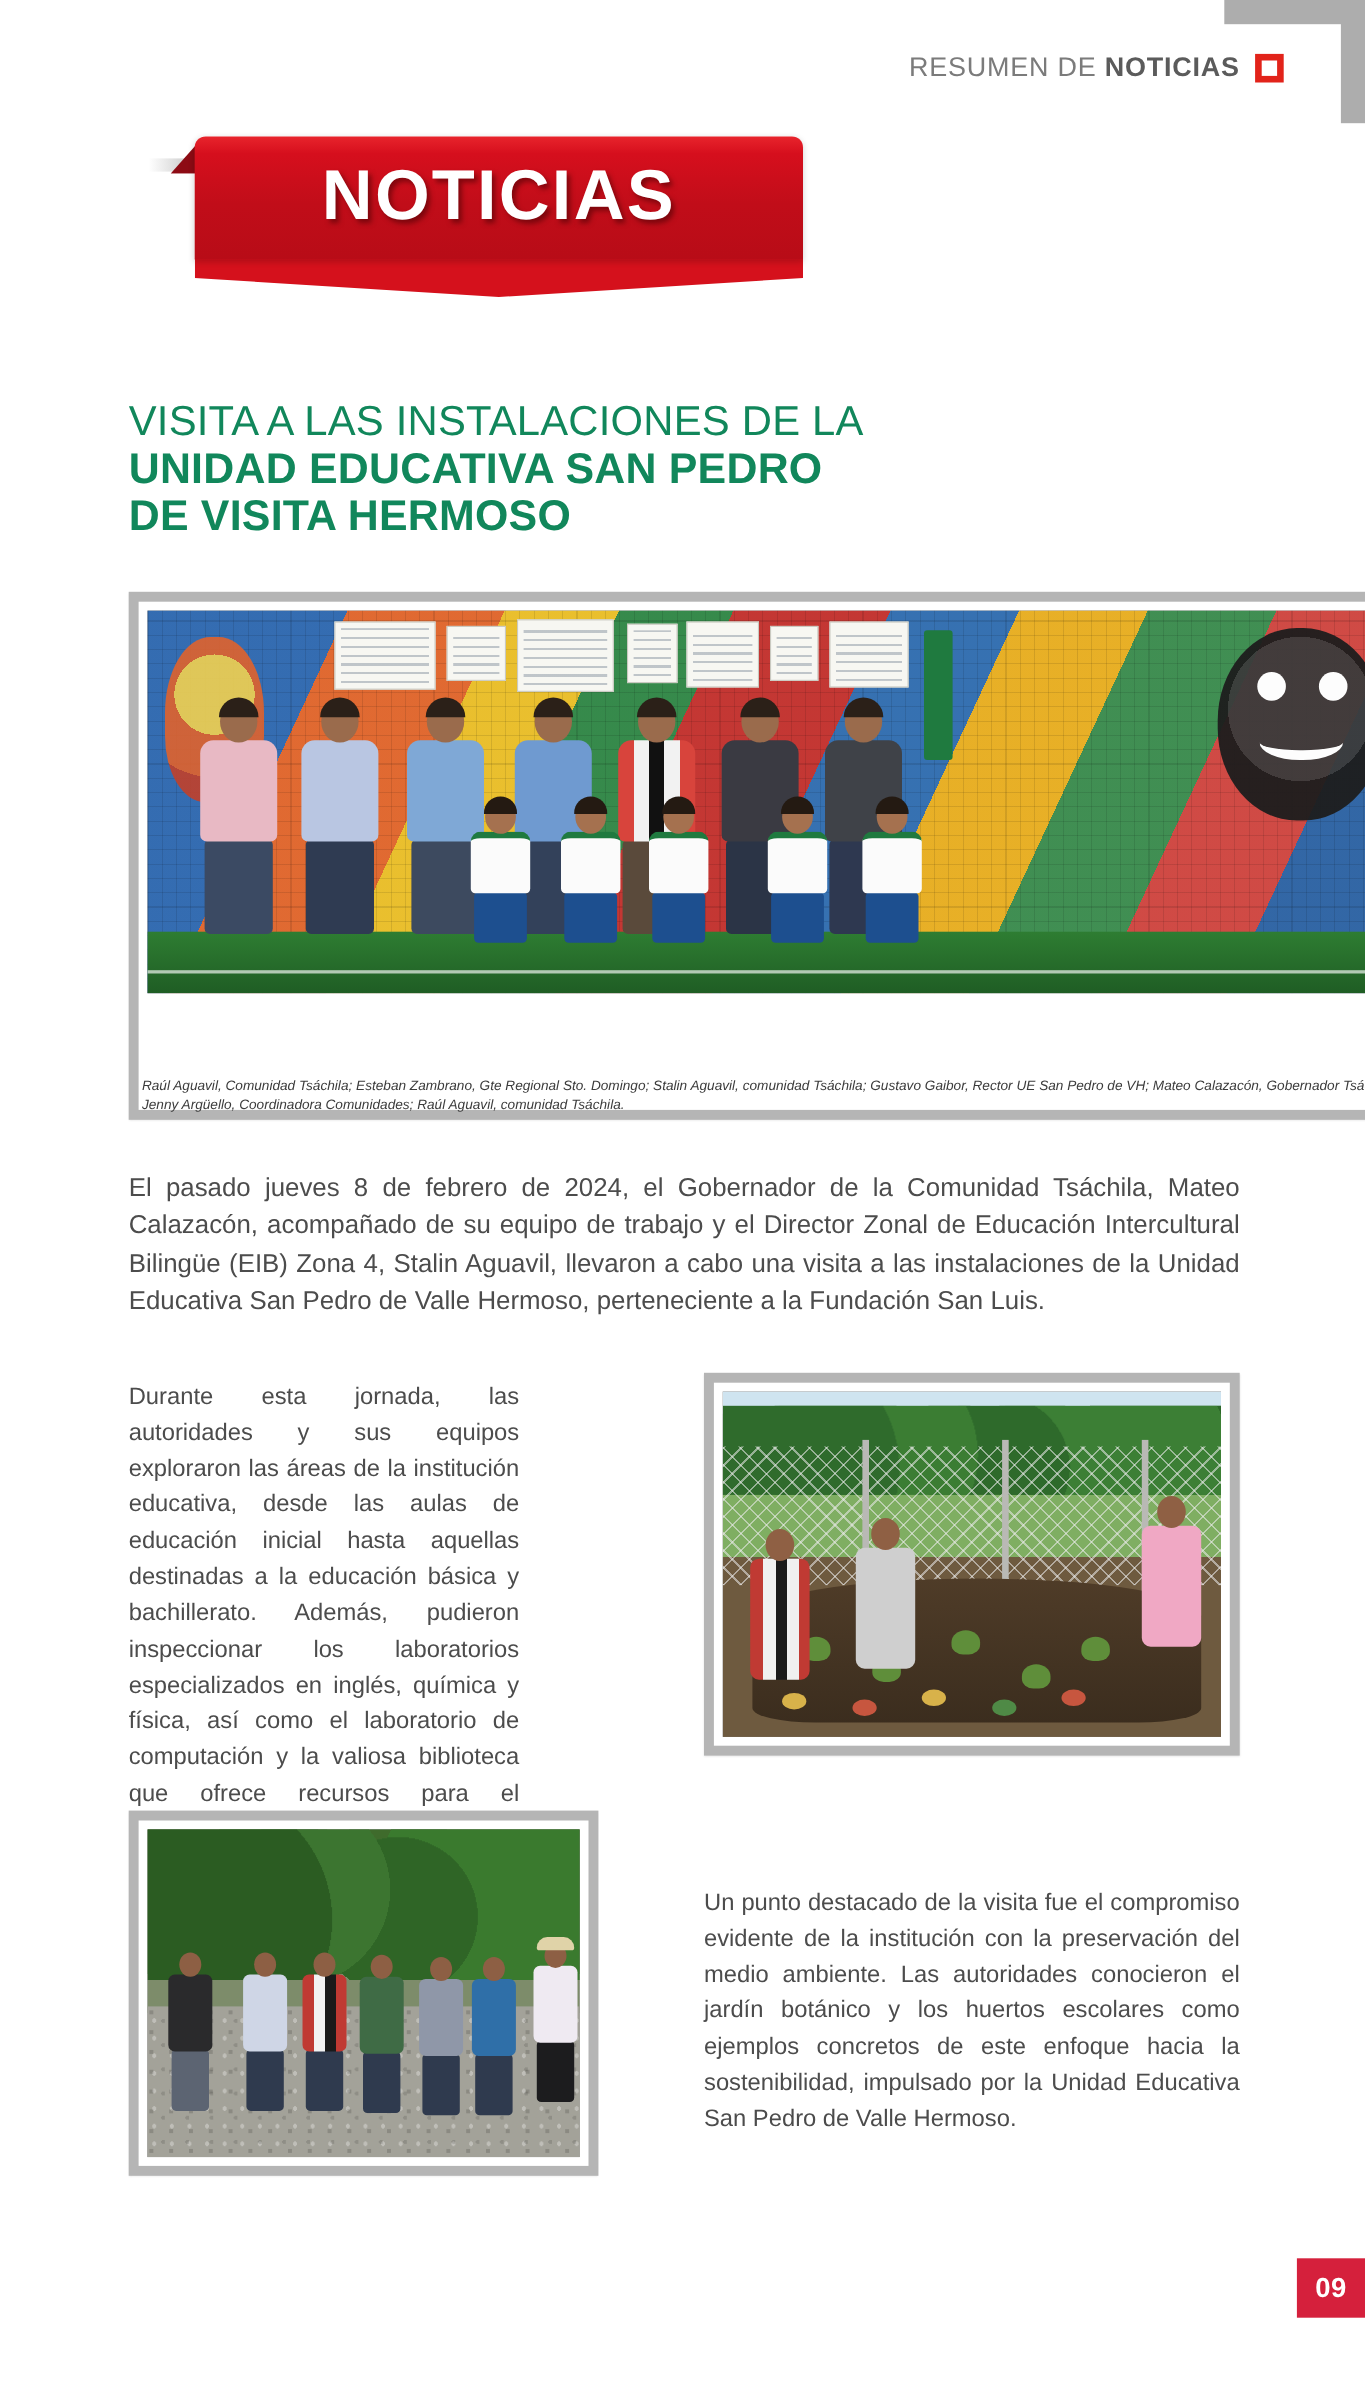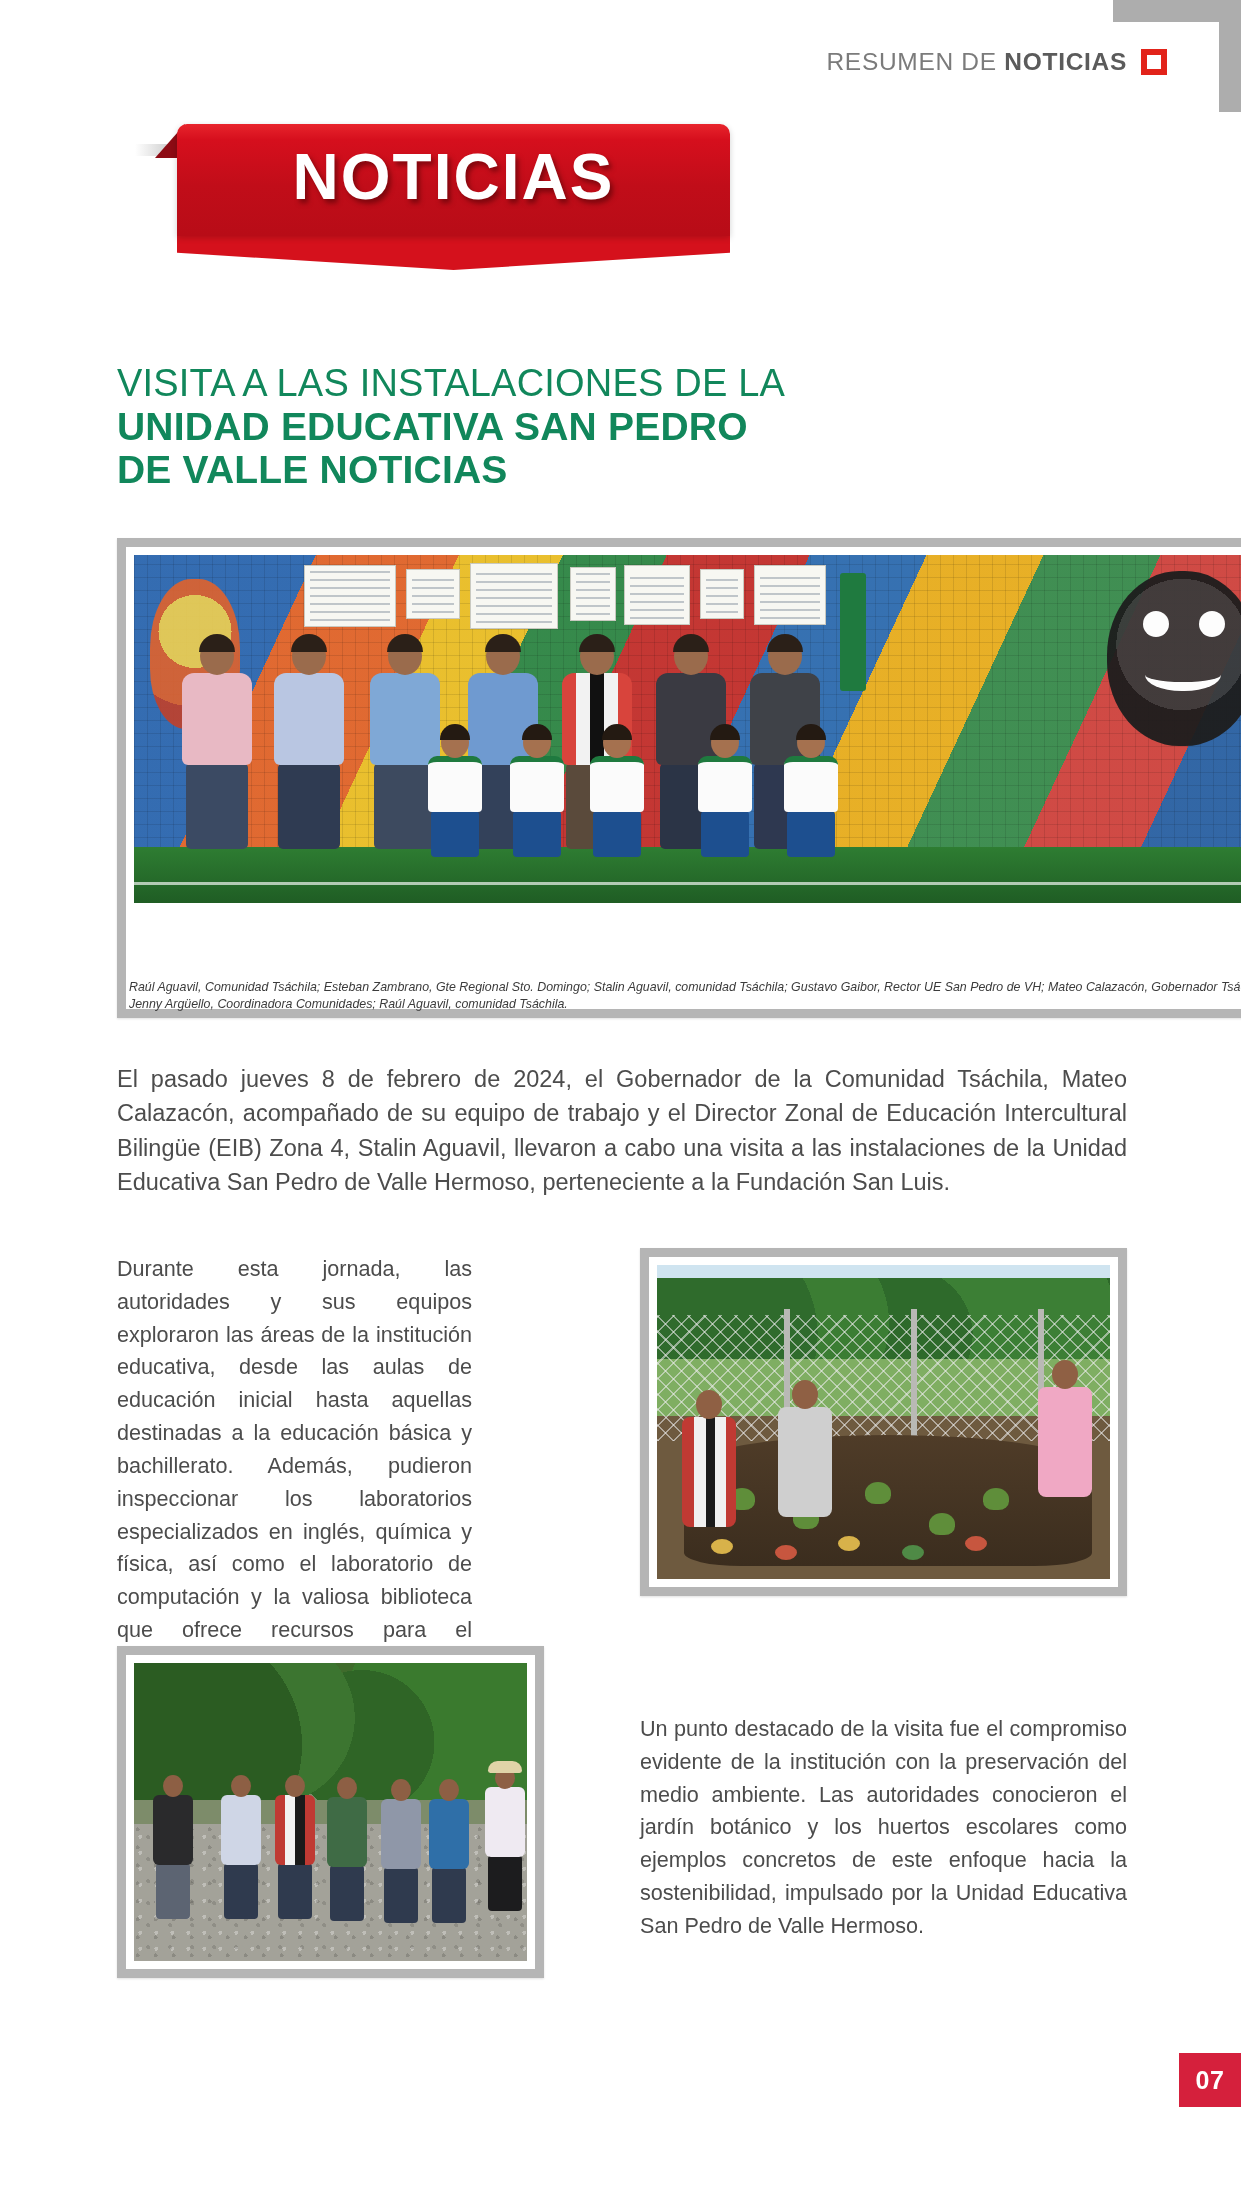--- a/index.html
+++ b/index.html
@@ -408,21 +408,21 @@
     <div class="ribbon-fold-shadow"></div>
     <div class="ribbon-fold"></div>
     <div class="ribbon-tail"></div>
     <div class="ribbon-body"></div>
     <div class="ribbon-title">NOTICIAS</div>
   </div>
 
   <div class="headline">
     <div class="line-light">VISITA A LAS INSTALACIONES DE LA</div>
     <div class="line-bold">UNIDAD EDUCATIVA SAN PEDRO</div>
-    <div class="line-bold">DE VALLE NOTICIAS</div>
+    <div class="line-bold">DE VISITA HERMOSO</div>
   </div>
 
   <div class="photo-frame hero-frame">
     <div class="photo-inner">
       <div class="hero-photo-area photo-img">
         <div class="mural"></div>
         <div class="mural-blocks"></div>
         <div class="mural-face-l"></div>
         <div class="mural-face-r"></div>
         <div class="mural-eye e1"></div>
@@ -615,15 +615,15 @@
             <div class="body"></div>
             <div class="head"></div>
             <div class="p-hat"></div>
           </div>
       </div>
     </div>
   </div>
 
   <div class="para para-right">Un punto destacado de la visita fue el compromiso evidente de la institución con la preservación del medio ambiente. Las autoridades conocieron el jardín botánico y los huertos escolares como ejemplos concretos de este enfoque hacia la sostenibilidad, impulsado por la Unidad Educativa San Pedro de Valle Hermoso.</div>
 
-  <div class="page-badge">07</div>
+  <div class="page-badge">09</div>
 
 </div>
 
 </body></html>

